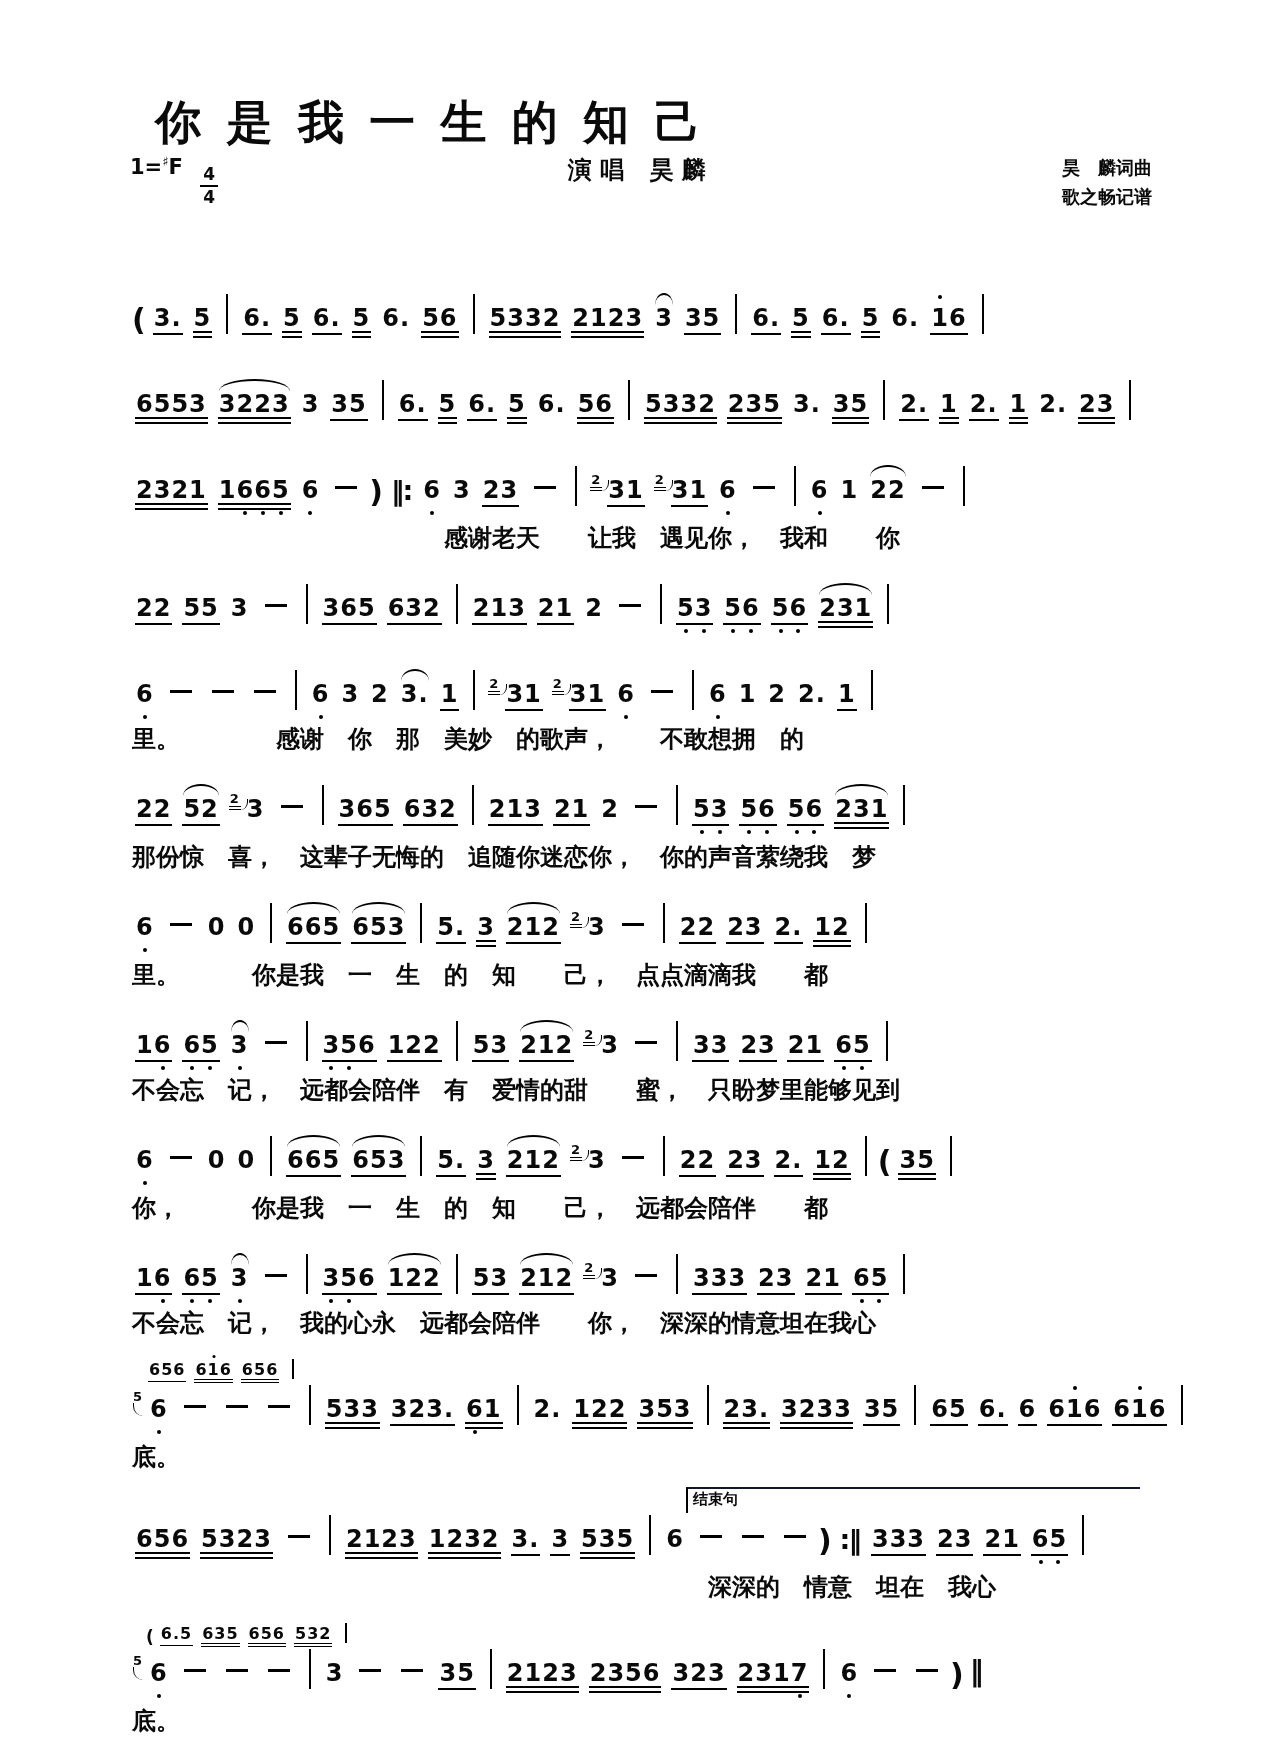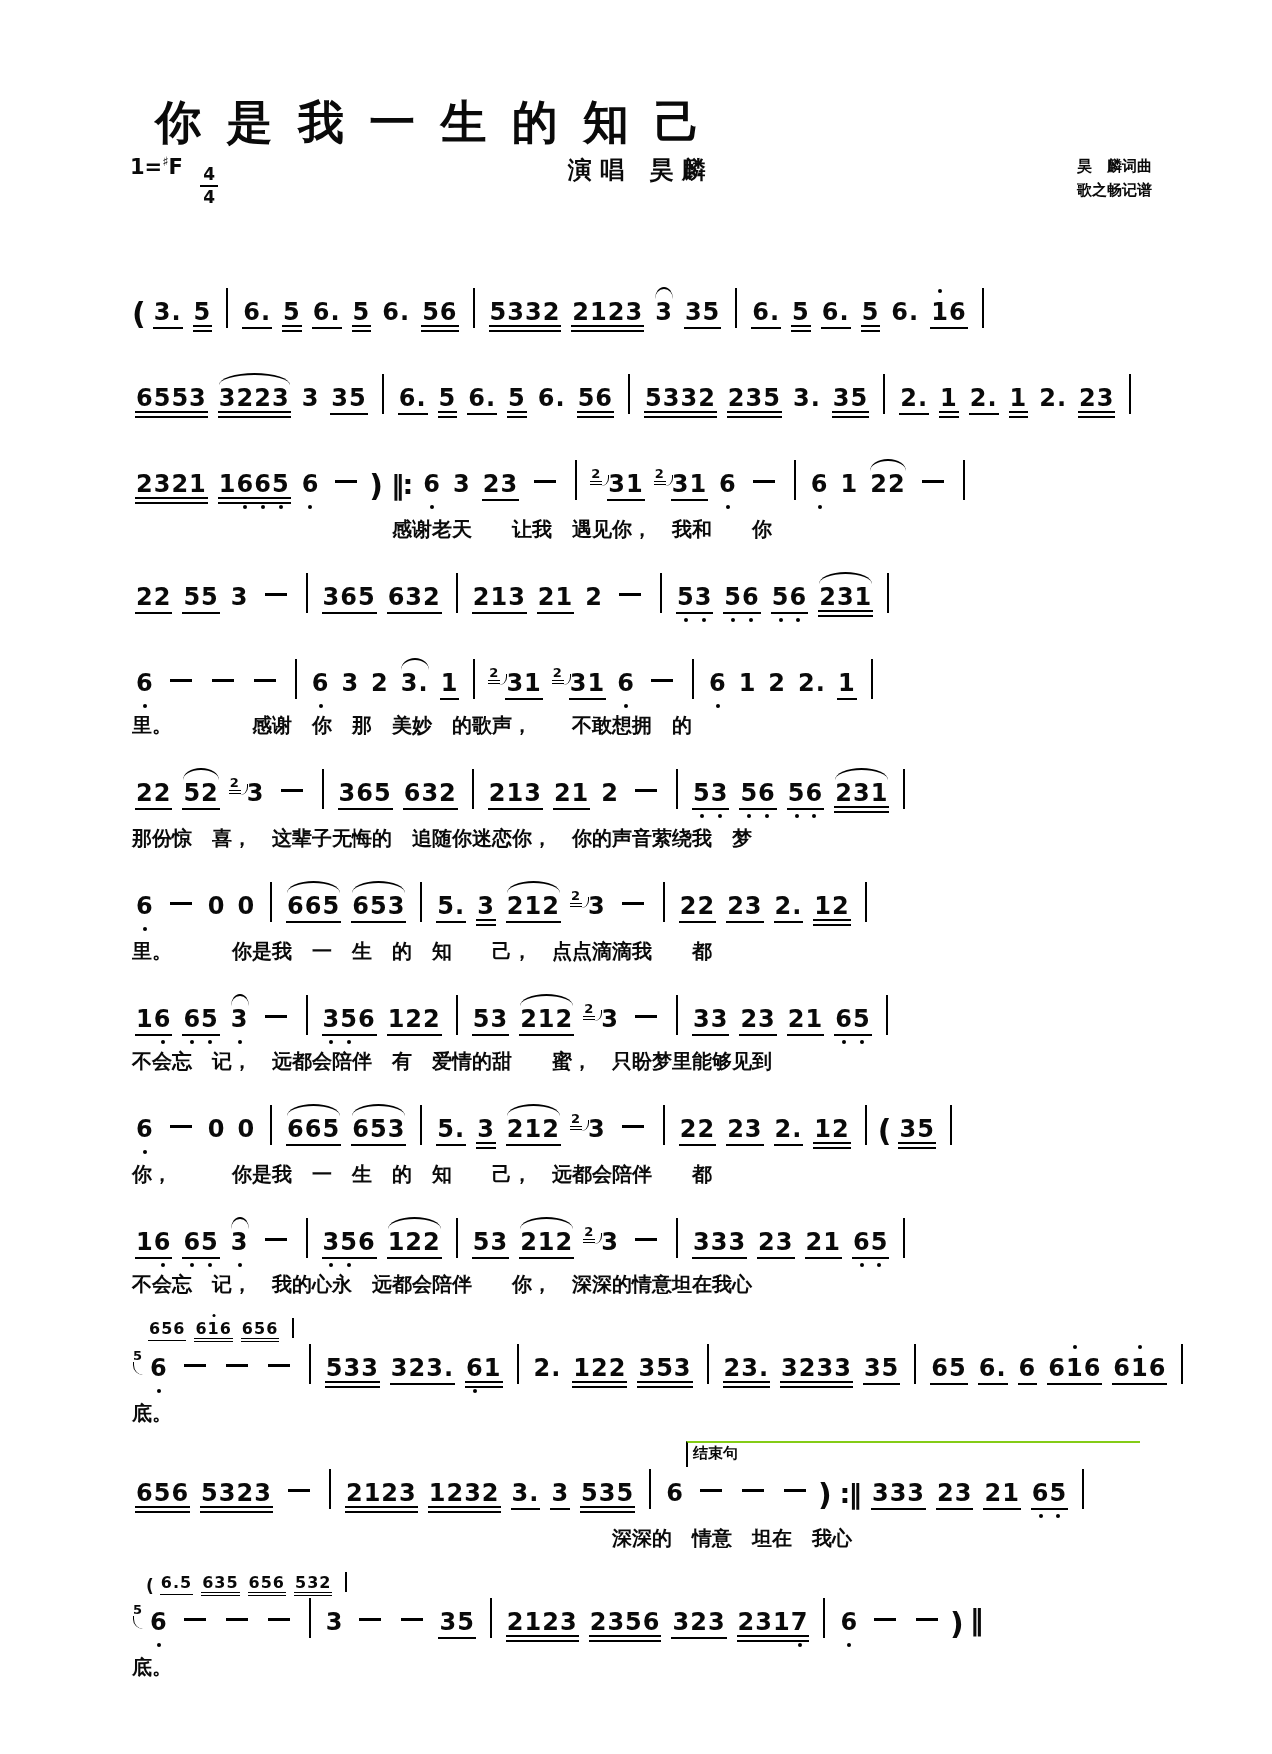--- a/index.html
+++ b/index.html
@@ -15,21 +15,21 @@
   }
   .meta-row{display:flex;align-items:flex-start;}
   .meta-left{flex:1;font-size:21px;font-weight:bold;white-space:nowrap;}
   .meta-left sup{font-size:13px;}
   .frac{display:inline-flex;flex-direction:column;align-items:center;line-height:1;
     font-size:17px;font-weight:bold;vertical-align:-6px;margin-left:10px;}
   .frac .num{border-bottom:2px solid #000;padding:0 3px 2px;}
   .frac .den{padding-top:2px;}
   .meta-center{flex:1.2;text-align:center;font-size:24px;letter-spacing:.35em;
     font-family:"DejaVu Serif","Liberation Serif",serif;font-weight:bold;}
-  .meta-right{flex:1;text-align:right;font-size:15px;line-height:1.6;
+  .meta-right{flex:1;text-align:right;font-size:18px;line-height:1.6;
     font-family:"DejaVu Serif","Liberation Serif",serif;font-weight:bold;}
   
   .systems{margin-top:66px;}
   .system{margin-bottom:14px;}
   .note-row{white-space:nowrap;padding:16px 0 12px;line-height:1;}
   .tok{display:inline-block;position:relative;font-weight:bold;font-size:24px;
     line-height:1;margin:0 5px;padding:0 1px 3px;}
   .u1{border-bottom:2px solid #000;}
   .u2{border-bottom:7px double #000;padding-bottom:1px;}
   .d{position:relative;display:inline-block;letter-spacing:1px;}
@@ -54,24 +54,24 @@
   .gv::after{content:'';position:absolute;left:1px;top:13px;width:9px;height:13px;
     border-left:1.5px solid #000;border-radius:0 0 0 10px;}
   .grace-row{padding:6px 0 0 14px;margin-bottom:-14px;}
   .grace-row .tok{font-size:16px;margin:0 4px;}
   .grace-row .u1{border-bottom-width:1.5px;}
   .grace-row .u2{border-bottom-width:4px;}
   .grace-row .bar{height:20px;vertical-align:-4px;}
   .grace-row .paren{font-size:17px;}
   .grace-row .d i.dot{width:3px;height:3px;}
   .grace-row .d i.up{top:-7px;}
-  .lyric-row{font-family:"DejaVu Serif","Liberation Serif",serif;font-size:20px;
+  .lyric-row{font-family:"DejaVu Serif","Liberation Serif",serif;font-size:24px;
     font-weight:bold;margin:0 0 2px 2px;white-space:pre;}
   .ending{position:relative;margin:8px 0 -14px 556px;width:452px;height:24px;
-    border-top:2px solid #84cc16;border-left:2px solid #000;}
+    border-top:2px solid #0f172a;border-left:2px solid #000;}
   .ending span{font-size:15px;font-weight:bold;padding-left:5px;
     font-family:"DejaVu Serif","Liberation Serif",serif;}
 </style>
 </head>
 <body>
 
 <div class="page">
 
   <div class="title">你是我一生的知己</div>
 

